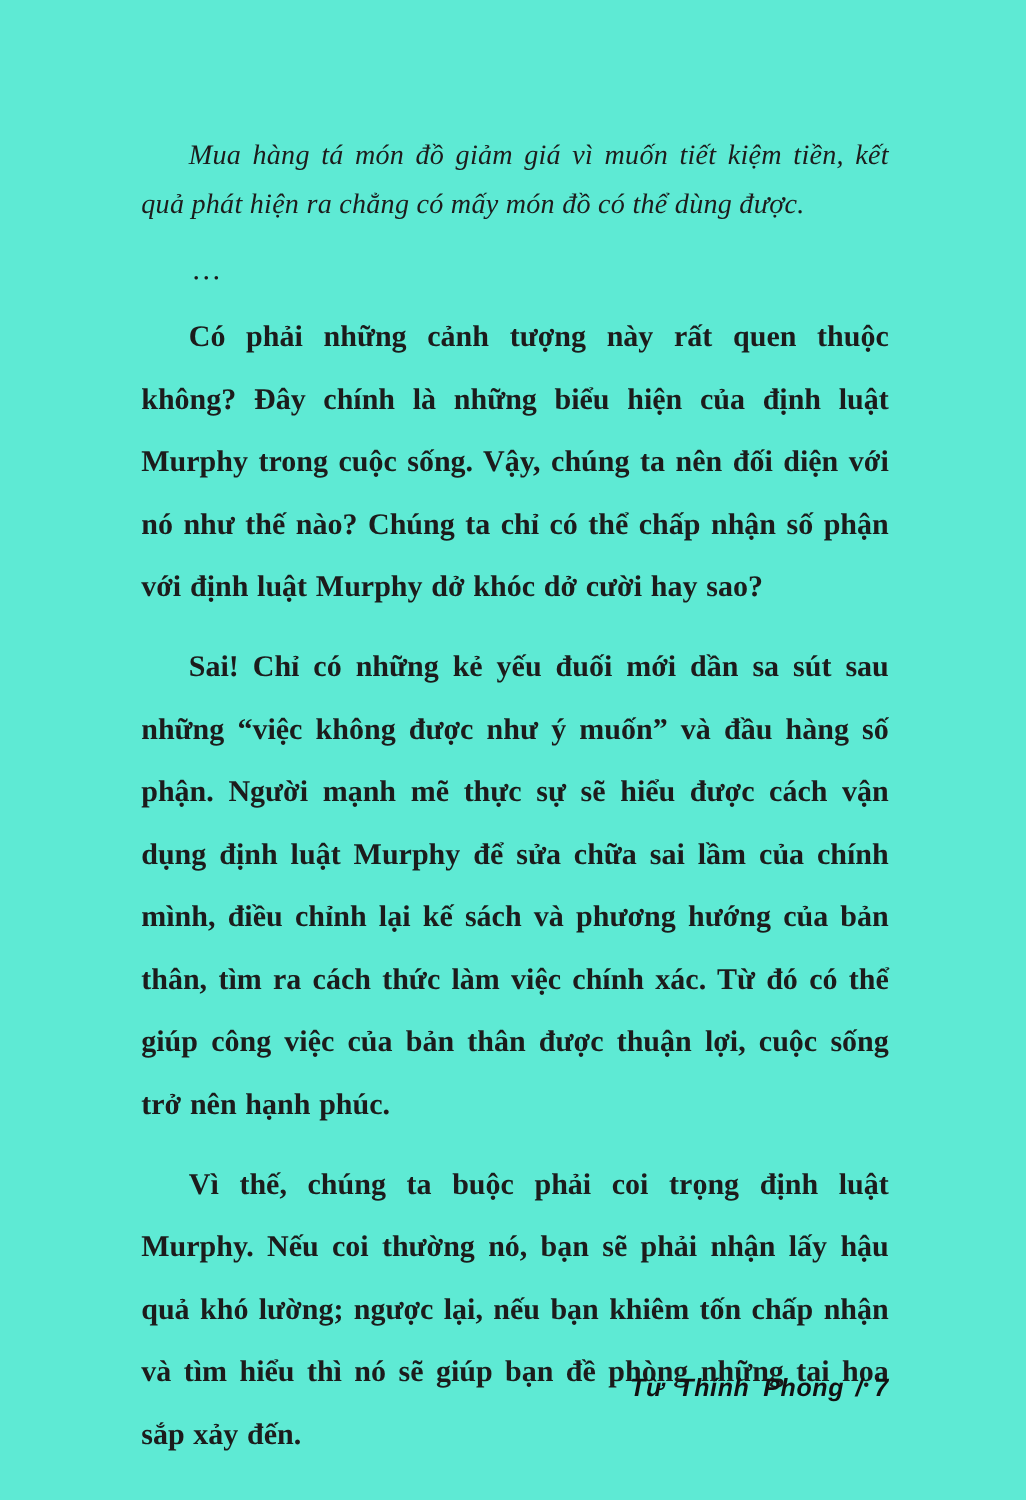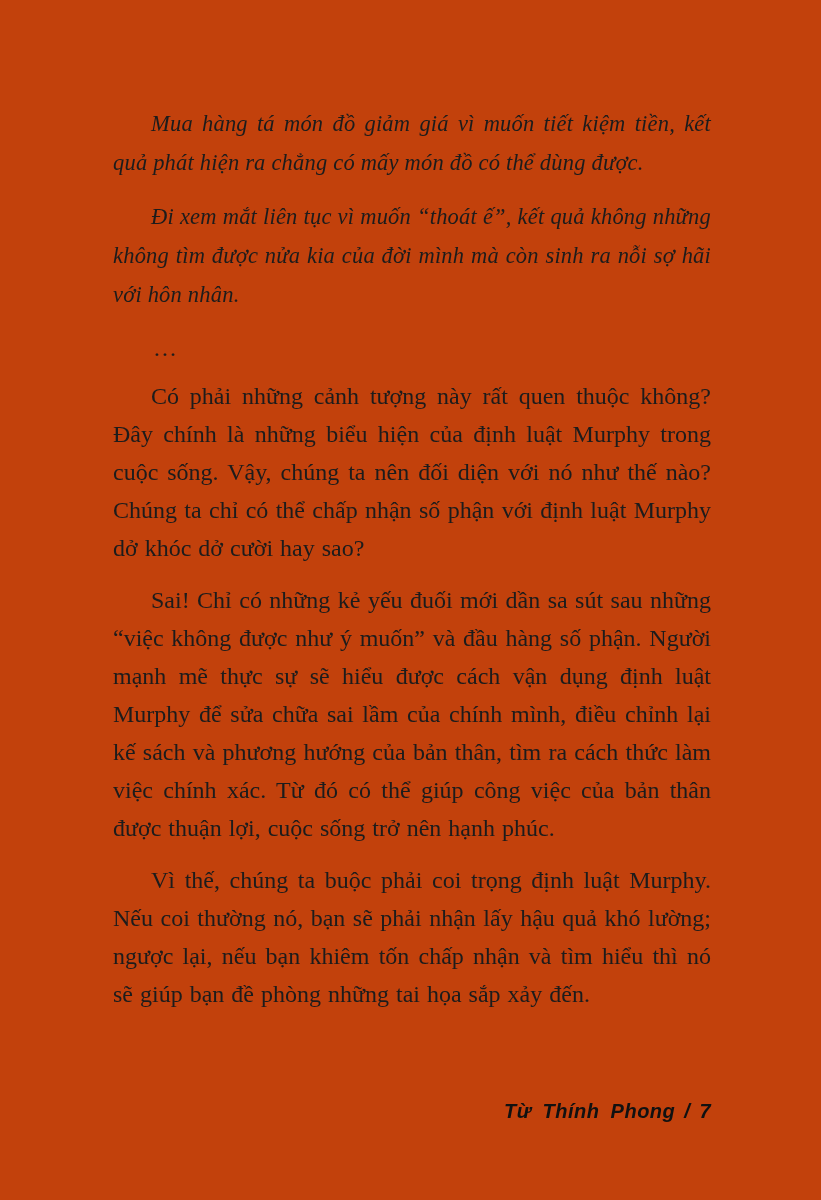--- a/index.html
+++ b/index.html
@@ -4,21 +4,21 @@
 <style>
   html, body {
     margin: 0;
     padding: 0;
     background: #ffffff;
   }
   .page {
     position: relative;
     width: 821px;
     height: 1200px;
-    background: #c2410c;
+    background: #5eead4;
     color: #1c1c1c;
     font-family: "Liberation Serif", "DejaVu Serif", serif;
     overflow: hidden;
   }
   .content {
     position: absolute;
     left: 113px;
     top: 104px;
     width: 598px;
   }
@@ -36,25 +36,26 @@
   }
   .ellipsis-line {
     font-size: 24px;
     line-height: 38px;
     text-indent: 40px;
     letter-spacing: 4px;
     margin-bottom: 10px;
   }
   .body-para {
     font-size: 24px;
-    line-height: 38px;
+    line-height: 50px;
     text-align: justify;
     text-indent: 38px;
     margin-bottom: 14px;
     word-spacing: 1px;
+    font-weight: bold;
   }
   .footer {
     position: absolute;
     right: 110px;
     top: 1100px;
     font-family: "Liberation Sans", "DejaVu Sans", sans-serif;
     font-weight: bold;
     font-style: italic;
     font-size: 20px;
     color: #111111;
@@ -66,21 +67,20 @@
     display: inline-block;
     margin: 0 9px;
   }
 </style>
 </head>
 <body>
 
 <div class="page">
   <div class="content">
     <p class="quote">Mua hàng tá món đồ giảm giá vì muốn tiết kiệm tiền, kết quả phát hiện ra chẳng có mấy món đồ có thể dùng được.</p>
-    <p class="quote">Đi xem mắt liên tục vì muốn “thoát ế”, kết quả không những không tìm được nửa kia của đời mình mà còn sinh ra nỗi sợ hãi với hôn nhân.</p>
     <p class="ellipsis-line">…</p>
     <p class="body-para">Có phải những cảnh tượng này rất quen thuộc không? Đây chính là những biểu hiện của định luật Murphy trong cuộc sống. Vậy, chúng ta nên đối diện với nó như thế nào? Chúng ta chỉ có thể chấp nhận số phận với định luật Murphy dở khóc dở cười hay sao?</p>
     <p class="body-para">Sai! Chỉ có những kẻ yếu đuối mới dần sa sút sau những “việc không được như ý muốn” và đầu hàng số phận. Người mạnh mẽ thực sự sẽ hiểu được cách vận dụng định luật Murphy để sửa chữa sai lầm của chính mình, điều chỉnh lại kế sách và phương hướng của bản thân, tìm ra cách thức làm việc chính xác. Từ đó có thể giúp công việc của bản thân được thuận lợi, cuộc sống trở nên hạnh phúc.</p>
     <p class="body-para">Vì thế, chúng ta buộc phải coi trọng định luật Murphy. Nếu coi thường nó, bạn sẽ phải nhận lấy hậu quả khó lường; ngược lại, nếu bạn khiêm tốn chấp nhận và tìm hiểu thì nó sẽ giúp bạn đề phòng những tai họa sắp xảy đến.</p>
   </div>
 
   <div class="footer">
     <span>Từ Thính Phong</span><span class="sep">/</span><span>7</span>
   </div>
 </div>

